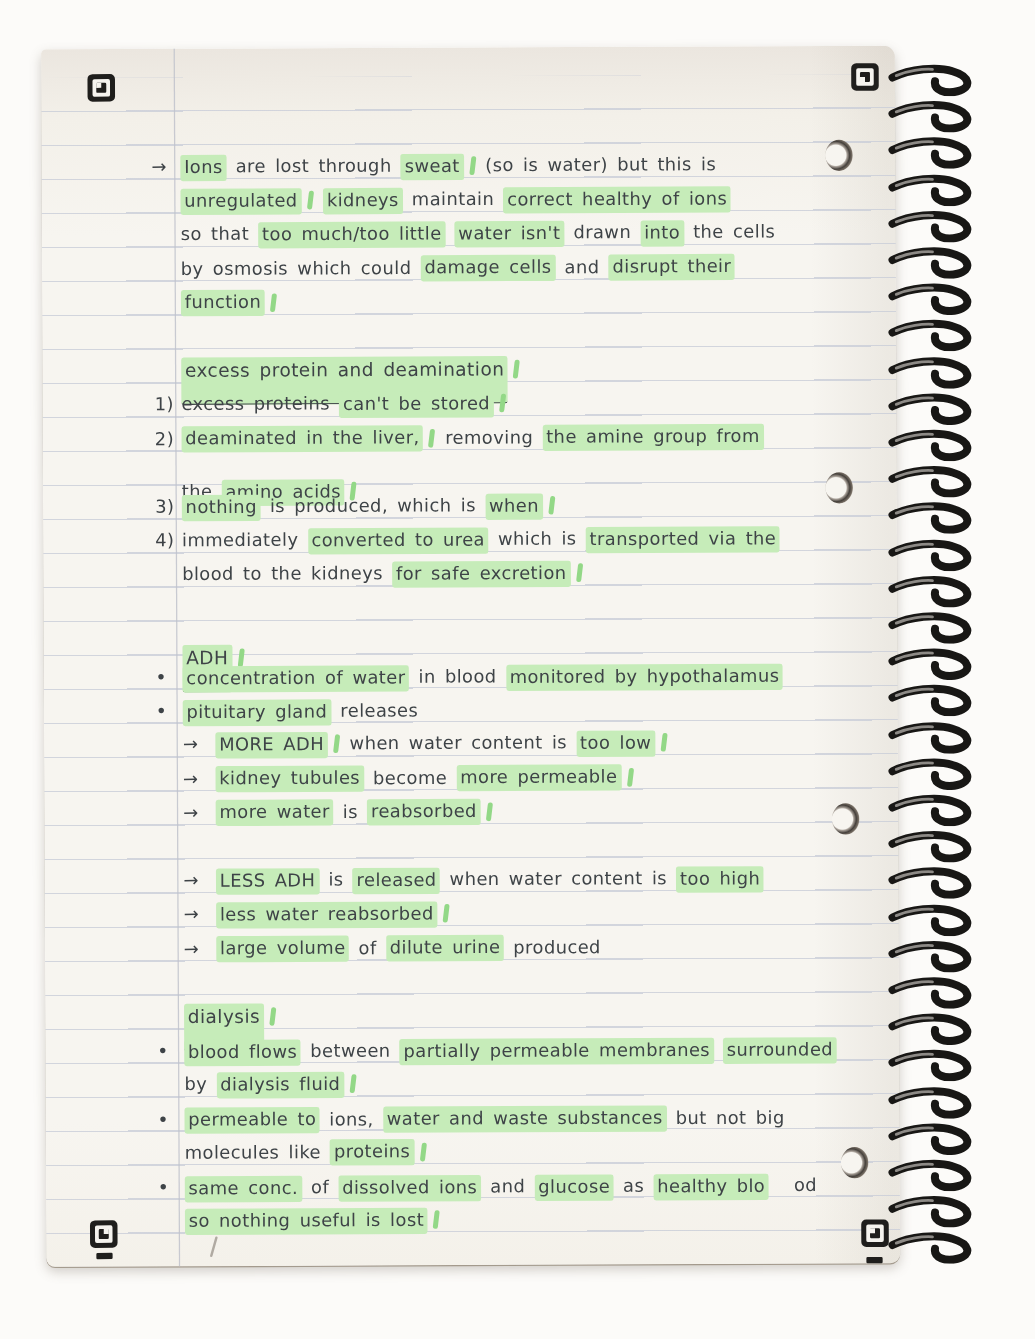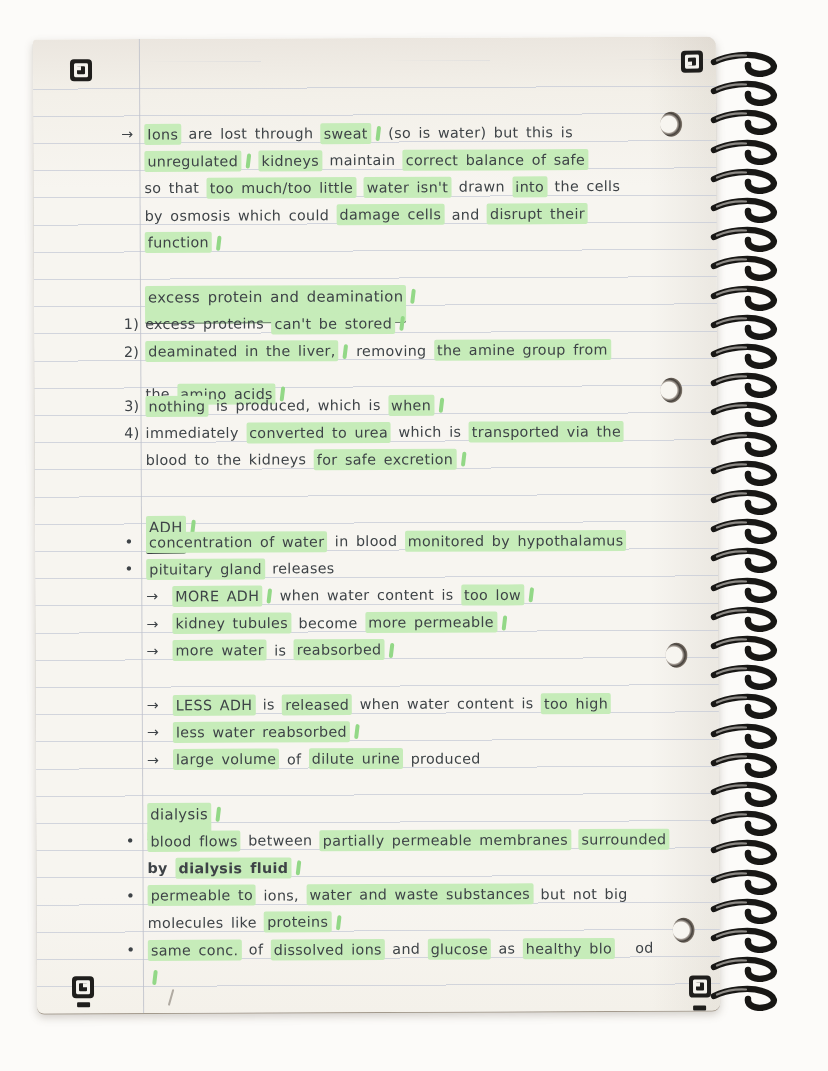--- a/index.html
+++ b/index.html
@@ -100,21 +100,21 @@
   <div class="fid-dash" style="left:40px;top:963px"></div>
   <div class="fid" style="left:652px;top:939px">
     <span class="fid-in"></span>
     <span class="fid-glyph"></span>
     <span class="fid-notch n-tl"></span>
   </div>
   <div class="fid-dash" style="left:656px;top:969px"></div>
 
   <div id="note-lines">
       <div class="row" style="top: 82px;"><span class="marker arr">→</span><span class="hl">Ions</span><span> are lost through </span><span class="hl">sweat</span><span class="tick"></span><span> (so is water) but this is</span></div>
-      <div class="row" style="top: 109.2px;"><span class="marker num"></span><span class="hl">unregulated</span><span class="tick"></span><span> </span><span class="hl">kidneys</span><span> maintain </span><span class="hl">correct balance of safe</span></div>
+      <div class="row" style="top: 109.2px;"><span class="marker num"></span><span class="hl">unregulated</span><span class="tick"></span><span> </span><span class="hl">kidneys</span><span> maintain </span><span class="hl">correct healthy of ions</span></div>
       <div class="row" style="top: 136.4px;"><span class="marker num"></span><span>so that </span><span class="hl">too much/too little</span><span> </span><span class="hl">water isn't</span><span> drawn </span><span class="hl">into</span><span> the cells</span></div>
       <div class="row" style="top: 163.6px;"><span class="marker num"></span><span>by osmosis which could </span><span class="hl">damage cells</span><span> and </span><span class="hl">disrupt their</span></div>
       <div class="row" style="top: 190.8px;"><span class="marker num"></span><span class="hl">function</span><span class="tick"></span></div>
       <div class="row" style="top: 218px;"><span class="marker num"></span></div>
       <div class="row heading" style="top: 245.2px;"><span class="marker num"></span><span class="hl">excess protein and deamination</span><span class="tick"></span></div>
       <div class="row" style="top: 272.4px;"><span class="marker num">1)</span><span>excess proteins </span><span class="hl">can't be stored</span><span class="tick"></span></div>
       <div class="row" style="top: 299.6px;"><span class="marker num">2)</span><span class="hl">deaminated in the liver,</span><span class="tick"></span><span> removing </span><span class="hl">the amine group from</span></div>
       <div class="row" style="top: 342px; text-align: center;"><span class="marker num"></span><span>the </span><span class="hl">amino acids</span><span class="tick"></span></div>
       <div class="row" style="top: 354px;"><span class="marker num">3)</span><span class="hl">nothing</span><span> is produced, which is </span><span class="hl">when</span><span class="tick"></span></div>
       <div class="row" style="top: 381.2px;"><span class="marker num">4)</span><span>immediately </span><span class="hl">converted to urea</span><span> which is </span><span class="hl">transported via the</span></div>
@@ -126,25 +126,25 @@
       <div class="row" style="top: 544.4px;"><span class="marker"></span><span class="subarrow">→</span><span class="hl">MORE ADH</span><span class="tick"></span><span> when water content is </span><span class="hl">too low</span><span class="tick"></span></div>
       <div class="row" style="top: 571.6px;"><span class="marker"></span><span class="subarrow">→</span><span class="hl">kidney tubules</span><span> become </span><span class="hl">more permeable</span><span class="tick"></span></div>
       <div class="row" style="top: 598.8px;"><span class="marker"></span><span class="subarrow">→</span><span class="hl">more water</span><span> is </span><span class="hl">reabsorbed</span><span class="tick"></span></div>
       <div class="row" style="top: 626px;"><span class="marker num"></span></div>
       <div class="row" style="top: 653.2px;"><span class="marker"></span><span class="subarrow">→</span><span class="hl">LESS ADH</span><span> is </span><span class="hl">released</span><span> when water content is </span><span class="hl">too high</span></div>
       <div class="row" style="top: 680.4px;"><span class="marker"></span><span class="subarrow">→</span><span class="hl">less water reabsorbed</span><span class="tick"></span></div>
       <div class="row" style="top: 707.6px;"><span class="marker"></span><span class="subarrow">→</span><span class="hl">large volume</span><span> of </span><span class="hl">dilute urine</span><span> produced</span></div>
       <div class="row" style="top: 734.8px;"><span class="marker num"></span></div>
       <div class="row heading" style="top: 762px;"><span class="marker num"></span><span class="hl">dialysis</span><span class="tick"></span></div>
       <div class="row" style="top: 789.2px;"><span class="marker bul">•</span><span class="hl">blood flows</span><span> between </span><span class="hl">partially permeable membranes</span><span> </span><span class="hl">surrounded</span></div>
-      <div class="row" style="top: 816.4px; font-weight: bold;"><span class="marker num"></span><span>by </span><span class="hl">dialysis fluid</span><span class="tick"></span></div>
+      <div class="row" style="top: 816.4px;"><span class="marker num"></span><span>by </span><span class="hl">dialysis fluid</span><span class="tick"></span></div>
       <div class="row" style="top: 843.6px;"><span class="marker bul">•</span><span class="hl">permeable to</span><span> ions, </span><span class="hl">water and waste substances</span><span> but not big</span></div>
       <div class="row" style="top: 870.8px;"><span class="marker num"></span><span>molecules like </span><span class="hl">proteins</span><span class="tick"></span></div>
       <div class="row" style="top: 898px;"><span class="marker bul">•</span><span class="hl">same conc.</span><span> of </span><span class="hl">dissolved ions</span><span> and </span><span class="hl">glucose</span><span> as </span><span class="hl">healthy blo</span><span class="gap"></span><span>od</span></div>
-      <div class="row" style="top: 925.2px;"><span class="marker num"></span><span class="tick"></span></div>
+      <div class="row" style="top: 925.2px;"><span class="marker num"></span><span class="hl">so nothing useful is lost</span><span class="tick"></span></div>
     </div>
 
   <div class="hole" style="left:627px;top:75px"></div>
   <div class="hole" style="left:626px;top:341px"></div>
   <div class="hole" style="left:630px;top:606px"></div>
   <div class="hole" style="left:636px;top:881px"></div>
 
   <div class="stray"></div>
 </div>
 

